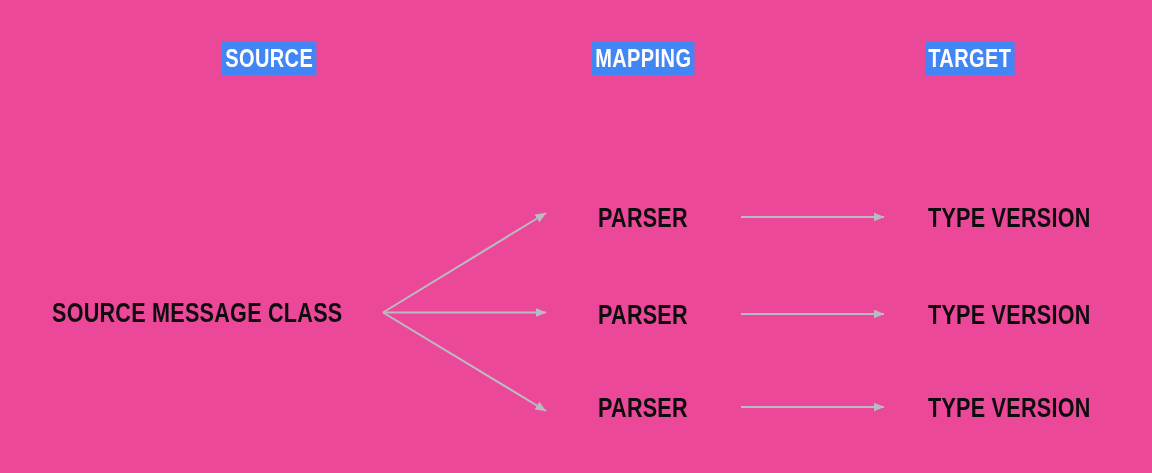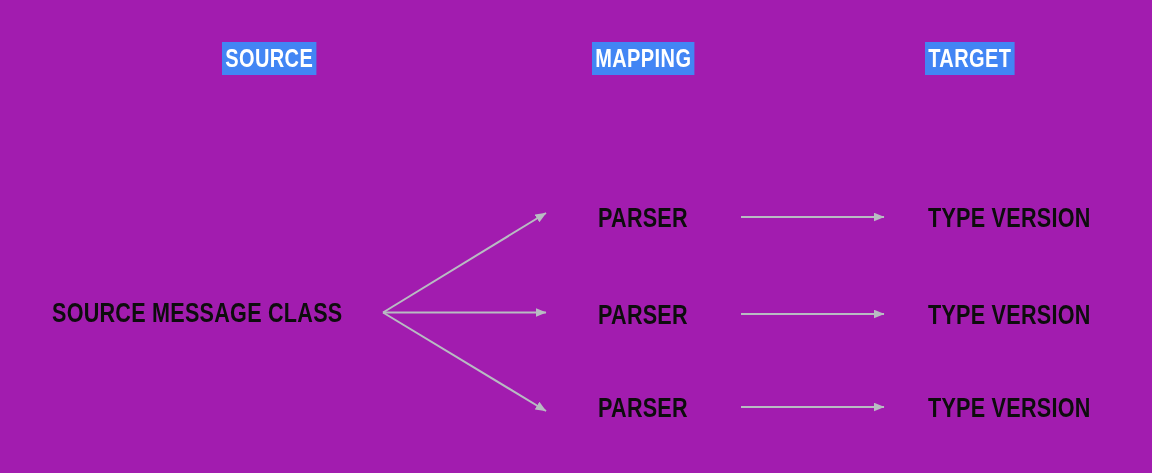--- a/index.html
+++ b/index.html
@@ -5,21 +5,21 @@
   html, body {
     margin: 0;
     padding: 0;
     background: #ffffff;
   }
 
   #canvas {
     position: relative;
     width: 1152px;
     height: 473px;
-    background: #a21caf;
+    background: #ec4899;
     overflow: hidden;
     font-family: "Liberation Sans", "DejaVu Sans", sans-serif;
   }
 
   
   .col-header {
     position: absolute;
     display: inline-block;
     background: #4285f4;
     color: #ffffff;

